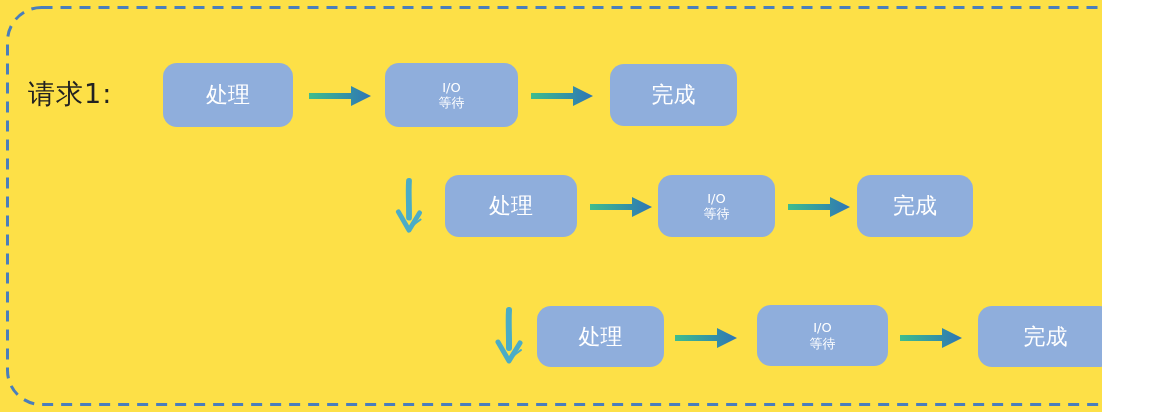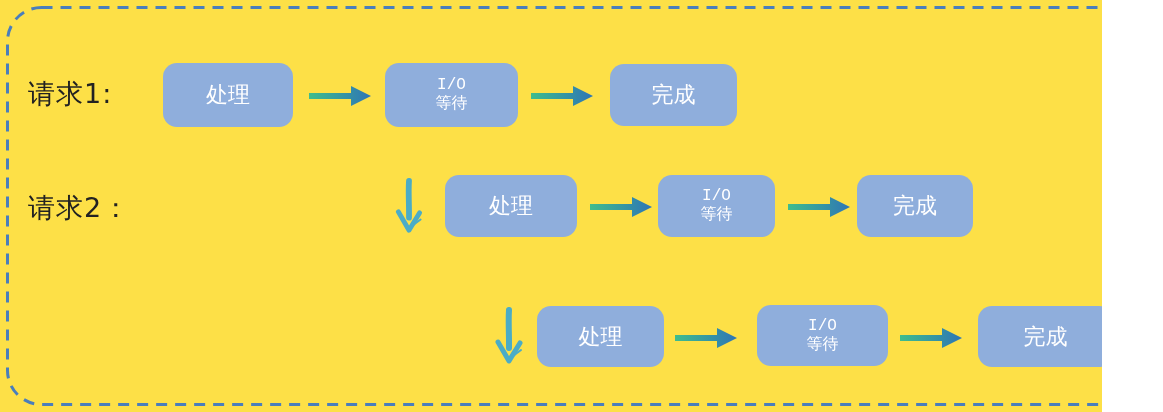--- a/index.html
+++ b/index.html
@@ -19,21 +19,21 @@
     background:#8FAEDC;
     border-radius:14px;
     color:#ffffff;
     display:flex;
     flex-direction:column;
     align-items:center;
     justify-content:center;
     text-align:center;
   }
   .step-box .ln{display:block;font-size:22px;line-height:1.18;}
-  .step-box.two-line .ln{font-size:16px;font-family:Liberation Mono, monospace;}
+  .step-box.two-line .ln{font-size:13px;}
   .harrow{position:absolute;width:64px;height:26px;}
   .darrow{position:absolute;width:32px;height:60px;}
 </style>
 </head>
 <body>
 
 <div class="canvas">
 
   <svg width="0" height="0" style="position:absolute" aria-hidden="true">
     <defs>
@@ -64,21 +64,20 @@
   </div>
 
   <svg class="harrow" style="left:531px;top:83px" viewBox="0 0 64 26">
     <path d="M0 10 H42 V3 L62 13 L42 23 V16 H0 Z" fill="url(#ag)"></path>
   </svg>
 
   <div class="step-box" style="left:610px;top:64px;width:127px;height:62px">
     <span class="ln">完成</span>
   </div>
 
-  <div class="row-label" style="left:28px;top:190px">请求2：</div>
 
   <svg class="darrow" style="left:393px;top:177px;height:58px" viewBox="0 0 32 60">
     <path d="M16 4 C15.2 16 16.2 28 16 42" fill="none" stroke="#4BACC6" stroke-width="6" stroke-linecap="round"></path>
     <path d="M5 36 L16 55 L27 37" fill="none" stroke="#4BACC6" stroke-width="5" stroke-linecap="round" stroke-linejoin="round"></path>
     <path d="M20 50 L28 44" fill="none" stroke="#4BACC6" stroke-width="2" stroke-linecap="round"></path>
   </svg>
 
   <div class="step-box" style="left:445px;top:175px;width:132px;height:62px">
     <span class="ln">处理</span>
   </div>

